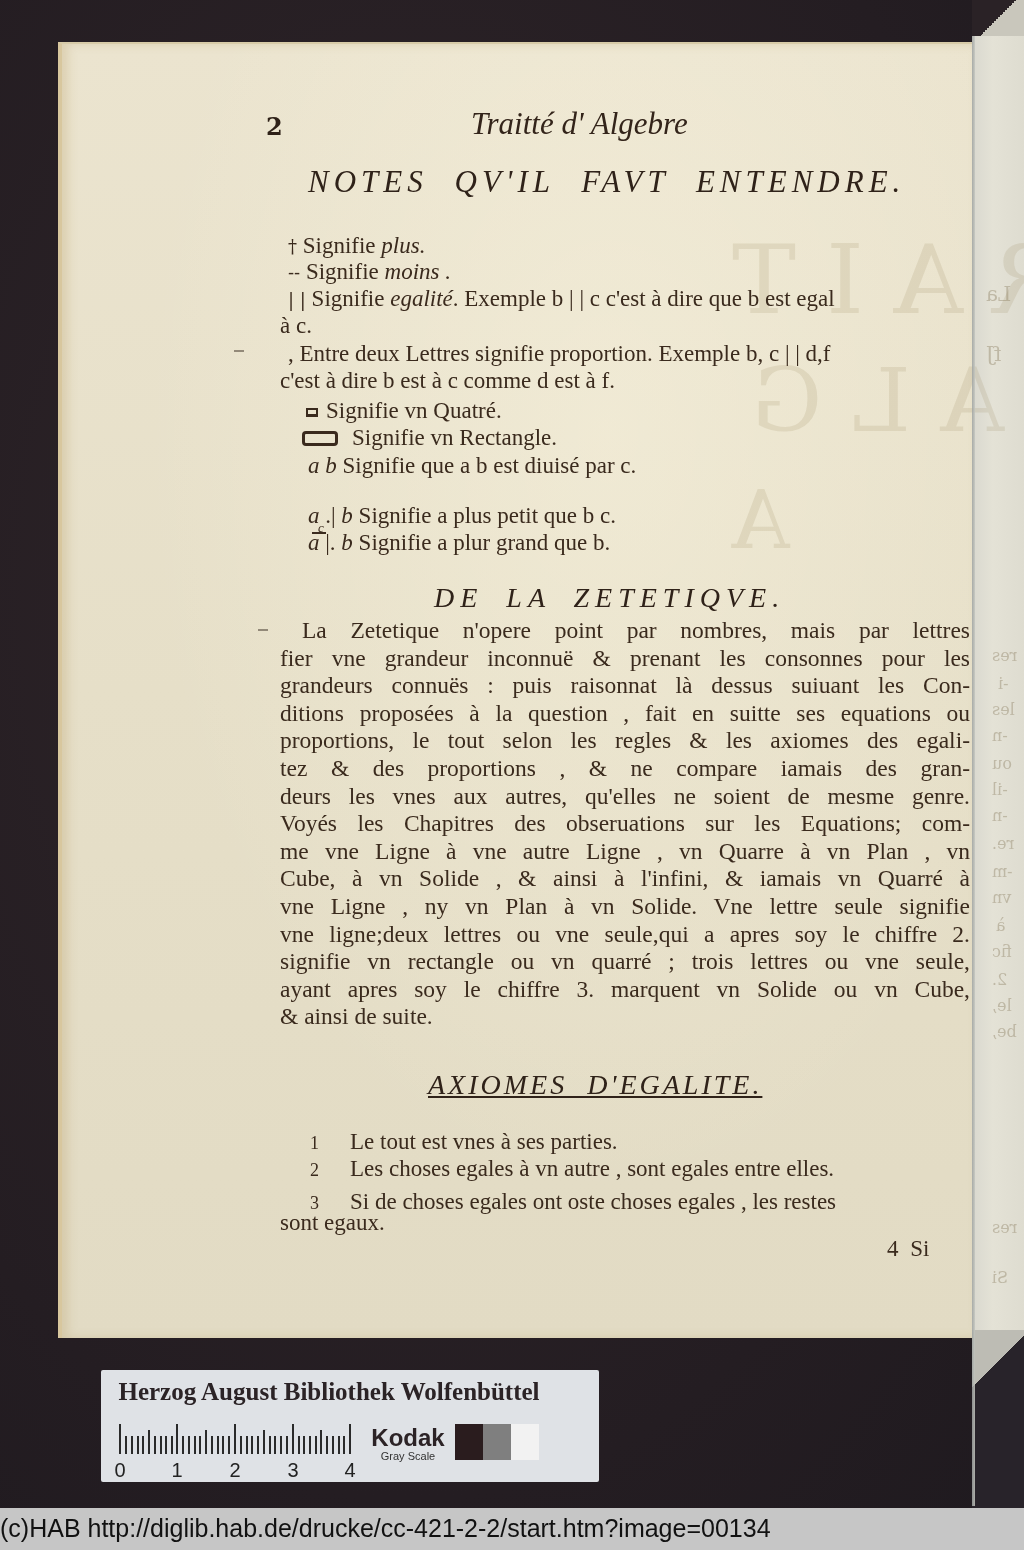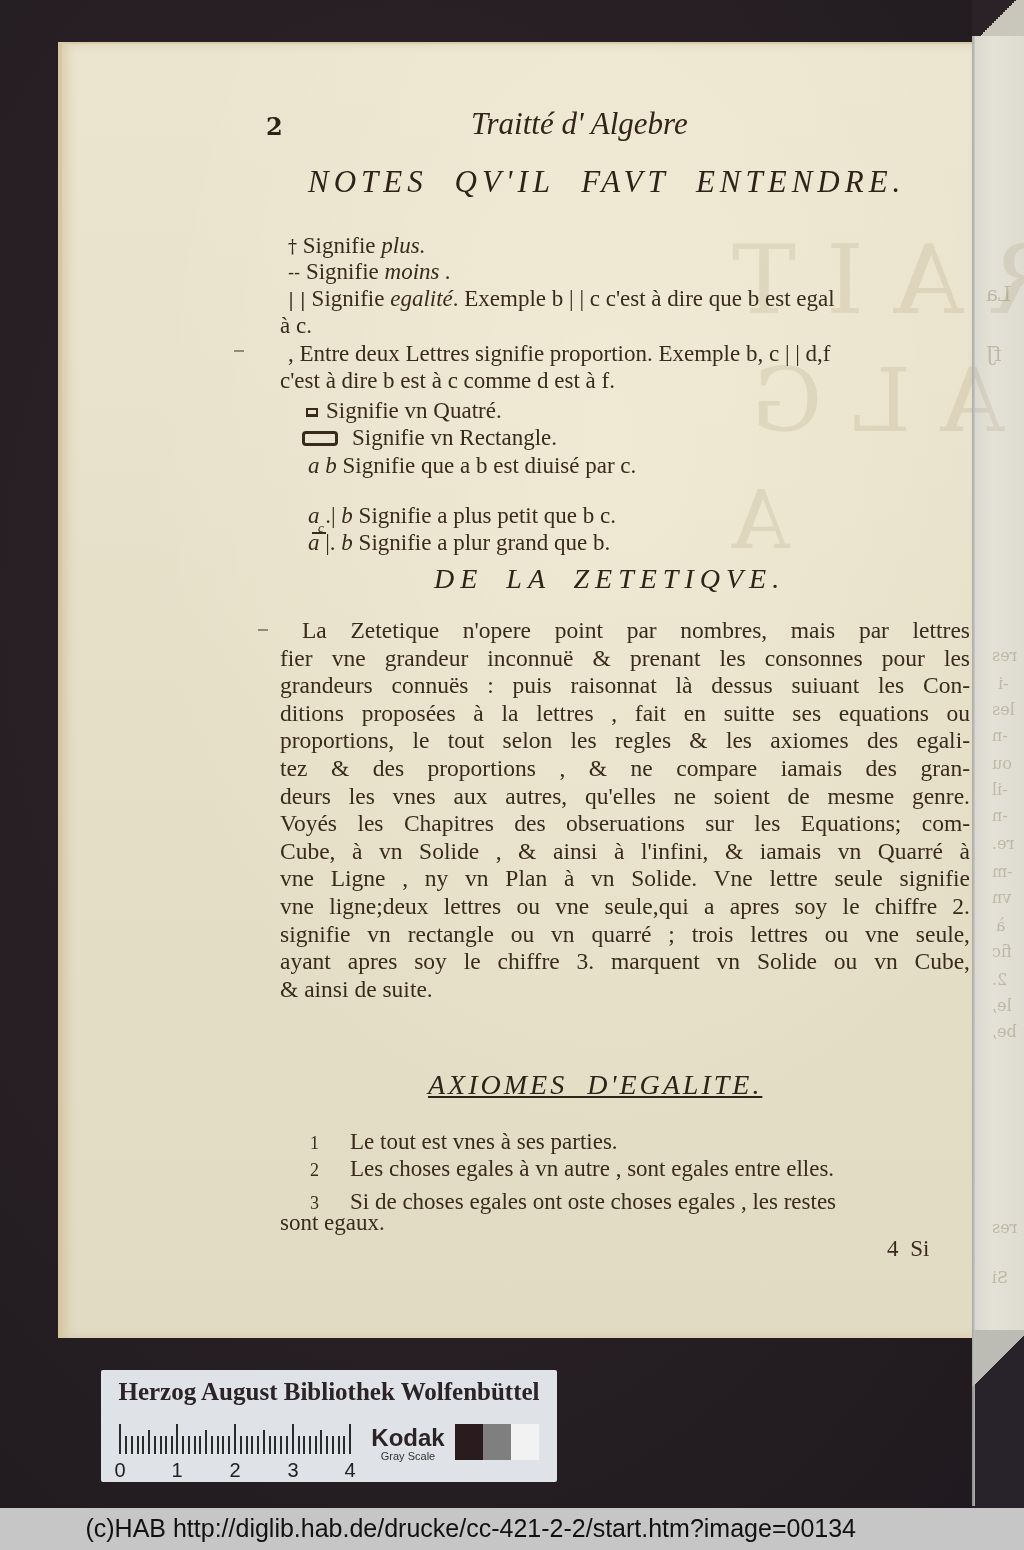--- a/index.html
+++ b/index.html
@@ -61,21 +61,21 @@
     }
     .running-title {
       position: absolute; left: 205px; top: 0; font-size: 31px; font-style: italic;
       font-family: "Liberation Serif", serif; color: #33241a;
     }
     .heading {
       position: absolute; font-family: "Liberation Serif", serif; font-style: italic;
       color: #2f2219; letter-spacing: 4px; white-space: nowrap;
     }
     .h1 { left: 246px; top: 120px; font-size: 31px; letter-spacing: 5px; word-spacing: 14px; }
-    .h2 { left: 372px; top: 519px; font-size: 28px; letter-spacing: 6px; word-spacing: 10px; }
+    .h2 { left: 372px; top: 538px; font-size: 28px; letter-spacing: 6px; word-spacing: 10px; }
     .h3 { left: 366px; top: 1025px; font-size: 28px; letter-spacing: 3px; word-spacing: 10px; text-decoration: underline; }
     .line {
       position: absolute; font-family: "Liberation Serif", serif; font-size: 23px;
       color: #3a2a1d; white-space: nowrap; line-height: 28px;
     }
     .line i { font-style: italic; }
     .sym { font-family: "DejaVu Serif", serif; font-size: 18px; display: inline-block; }
     .sq-small {
       display: inline-block; width: 12px; height: 9px; border: 2px solid #3a2a1d;
       border-bottom-width: 3px; vertical-align: 1px; margin-right: 8px;
@@ -101,21 +101,21 @@
     .axiom-num { display: inline-block; width: 40px; font-size: 18px; }
     .catchword {
       position: absolute; left: 825px; top: 1192px; font-family: "Liberation Serif", serif;
       font-size: 23px; color: #3a2a1d; word-spacing: 6px;
     }
     .margin-mark {
       position: absolute; width: 10px; height: 2px; background: #6d6455; opacity: 0.7;
     }
     
     .card {
-      position: absolute; left: 101px; top: 1370px; width: 456px; height: 112px;
+      position: absolute; left: 101px; top: 1370px; width: 498px; height: 112px;
       background: #dfe2e6; border-radius: 2px;
     }
     .card-title {
       position: absolute; left: 0; top: 8px; width: 456px; text-align: center;
       font-family: "Liberation Serif", serif; font-weight: bold; font-size: 25px;
       color: #2b2326; letter-spacing: 0px;
     }
     .ruler { position: absolute; left: 18px; top: 52px; width: 232px; height: 60px; }
     .tick { position: absolute; bottom: 28px; width: 1.5px; background: #2a2a2a; }
     .ruler-label {
@@ -132,21 +132,21 @@
     .kodak-sub {
       font-family: "Liberation Sans", sans-serif; font-size: 11px; color: #333;
     }
     .swatches { position: absolute; left: 354px; top: 54px; height: 36px; display: flex; }
     .swatch { width: 28px; height: 36px; }
     .footer {
       position: absolute; left: 0; top: 1508px; width: 1024px; height: 42px;
       background: #c6c6c6;
     }
     .footer-text {
-      position: absolute; left: 0; top: 6px; width: 856px; text-align: right;
+      position: absolute; left: 0; top: 6px; width: 856px; text-align: left;
       font-family: "Liberation Sans", sans-serif; font-size: 25px; color: #111;
     }
   </style>
 </head>
 <body>
 
 <div class="backdrop"></div>
 <div class="next-leaf-corner"></div>
 <div class="next-leaf">
   <span class="bleed" style="left:14px;top:246px;">La</span>
@@ -219,25 +219,26 @@
     <div class="line" style="left:246px;top:485px;">
       <i>a</i> |. <i>b</i> <span>Signifie a plur grand que b.</span>
     </div>
 
     <div class="heading h2">DE LA ZETETIQVE.</div>
 
     <div class="para" style="top:573px;">
       <span class="pl" style="padding-left:22px;">La Zetetique n'opere point par nombres, mais par lettres</span>
       <span class="pl">fier vne grandeur inconnuë &amp; prenant les consonnes pour les</span>
       <span class="pl">grandeurs connuës : puis raisonnat là dessus suiuant les Con-</span>
-      <span class="pl">ditions proposées à la lettres , fait en suitte ses equations ou</span>
+      <span class="pl">ditions proposées à la question , fait en suitte ses equations ou</span>
       <span class="pl">proportions, le tout selon les regles &amp; les axiomes des egali-</span>
       <span class="pl">tez &amp; des proportions , &amp; ne compare iamais des gran-</span>
       <span class="pl">deurs les vnes aux autres, qu'elles ne soient de mesme genre.</span>
       <span class="pl">Voyés les Chapitres des obseruations sur les Equations; com-</span>
+      <span class="pl">me vne Ligne à vne autre Ligne , vn Quarre à vn Plan , vn</span>
       <span class="pl">Cube, à vn Solide , &amp; ainsi à l'infini, &amp; iamais vn Quarré à</span>
       <span class="pl">vne Ligne , ny vn Plan à vn Solide. Vne lettre seule signifie</span>
       <span class="pl">vne ligne;deux lettres ou vne seule,qui a apres soy le chiffre 2.</span>
       <span class="pl">signifie vn rectangle ou vn quarré ; trois lettres ou vne seule,</span>
       <span class="pl">ayant apres soy le chiffre 3. marquent vn Solide ou vn Cube,</span>
       <span class="pl last">&amp; ainsi de suite.</span>
     </div>
 
     <div class="heading h3">AXIOMES D'EGALITE.</div>
 

